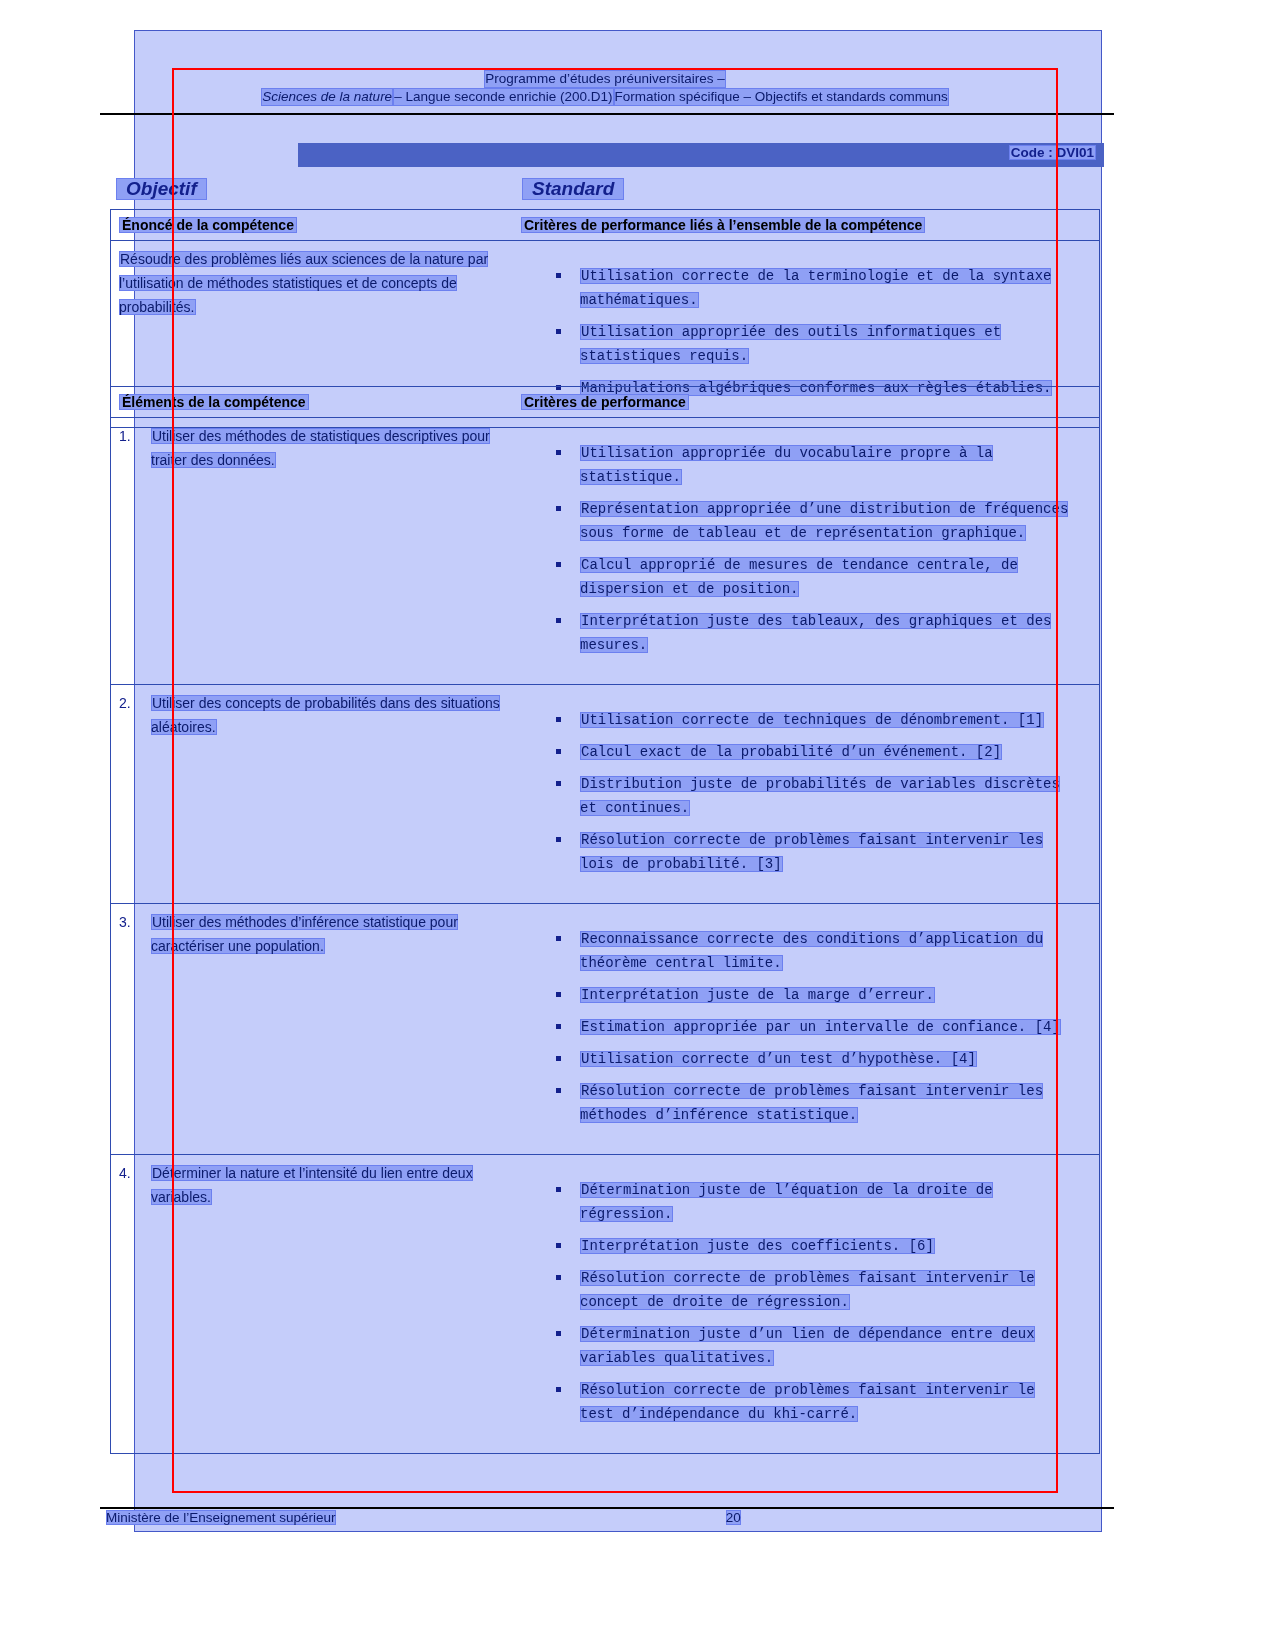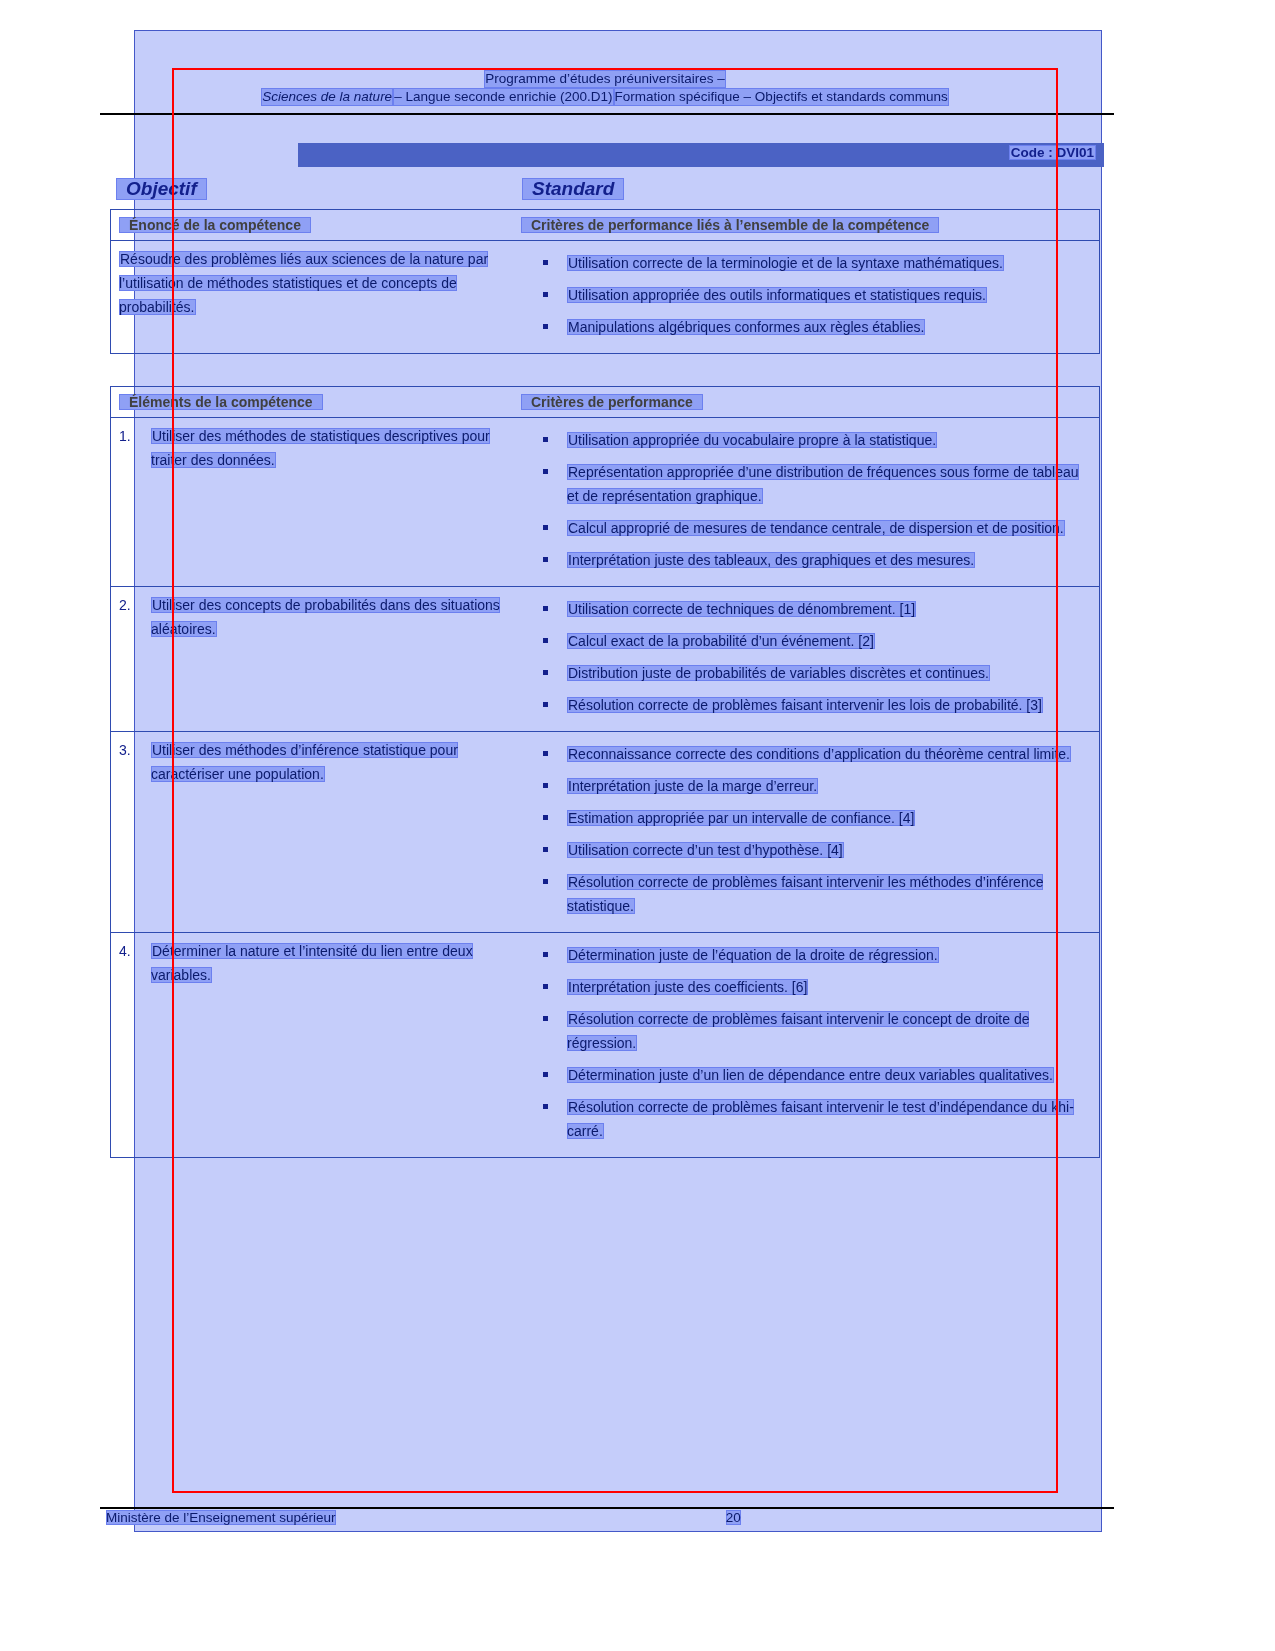--- a/index.html
+++ b/index.html
@@ -153,22 +153,22 @@
     padding: 6px 8px 10px 4px;
   }
 
   .hdrow .cell-l, .hdrow .cell-r {
     padding-top: 6px;
     padding-bottom: 6px;
   }
   .hd {
     font-size: 14px;
     font-weight: bold;
-    color: #404040;
-    padding: 0 10px;
+    color: #000000;
+    padding: 0 3px;
     display: inline-block;
   }
 
   .txt {
     font-size: 14px;
     line-height: 24px;
     color: #13208c;
   }
   .txt span.sel { display: inline; padding: 0 1px; }
 
@@ -179,22 +179,23 @@
     width: 32px;
     flex: none;
     font-size: 14px;
     line-height: 24px;
     color: #13208c;
   }
   .numbered .body { flex: 1; }
 
   ul.crit {
     list-style: none;
-    margin: 4px;
+    margin: 17px;
     padding: 0;
+    font-family: Liberation Mono, monospace;
   }
   ul.crit li {
     position: relative;
     padding-left: 42px;
     margin: 0 0 8px 0;
     font-size: 14px;
     line-height: 24px;
     color: #13208c;
   }
   ul.crit li:last-child { margin-bottom: 0; }

